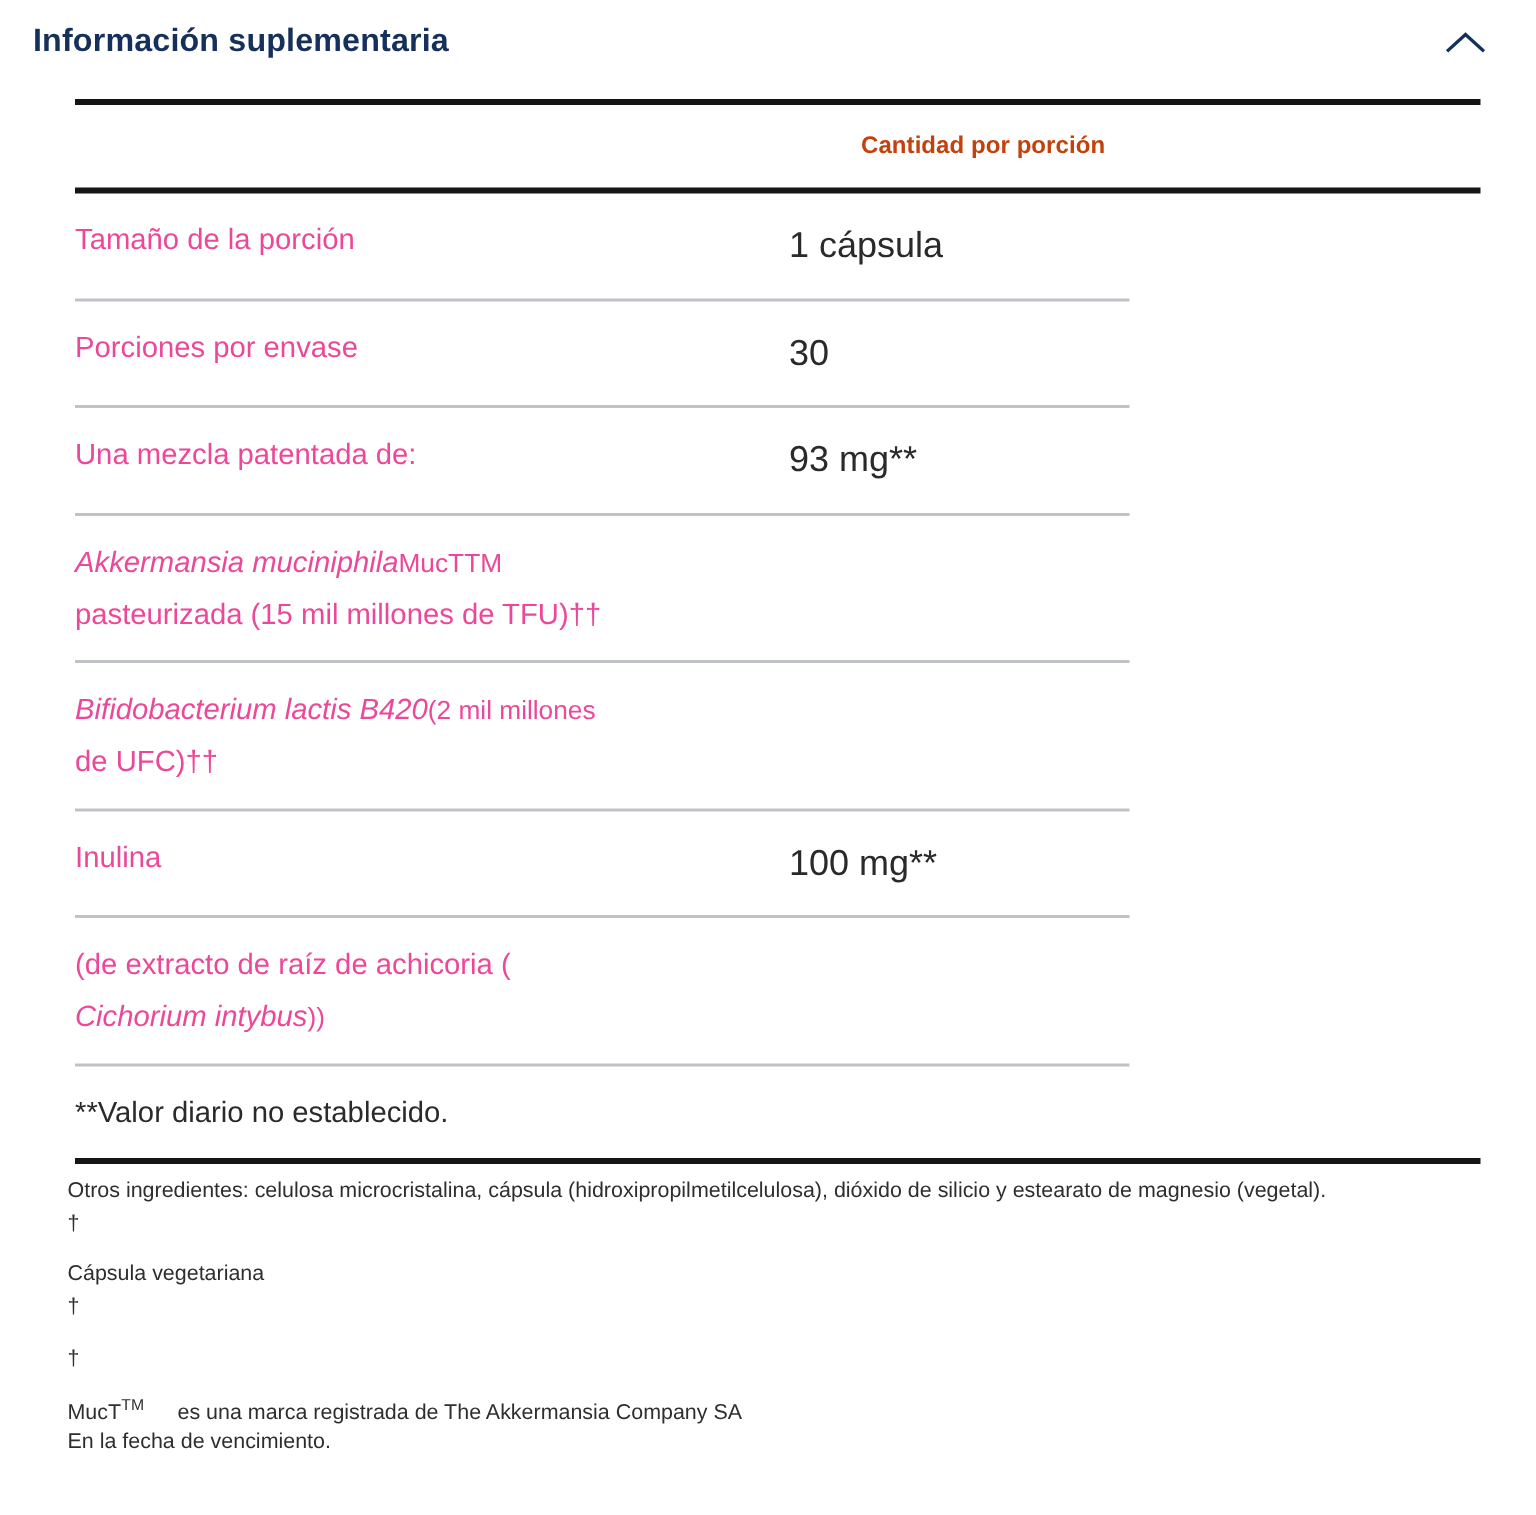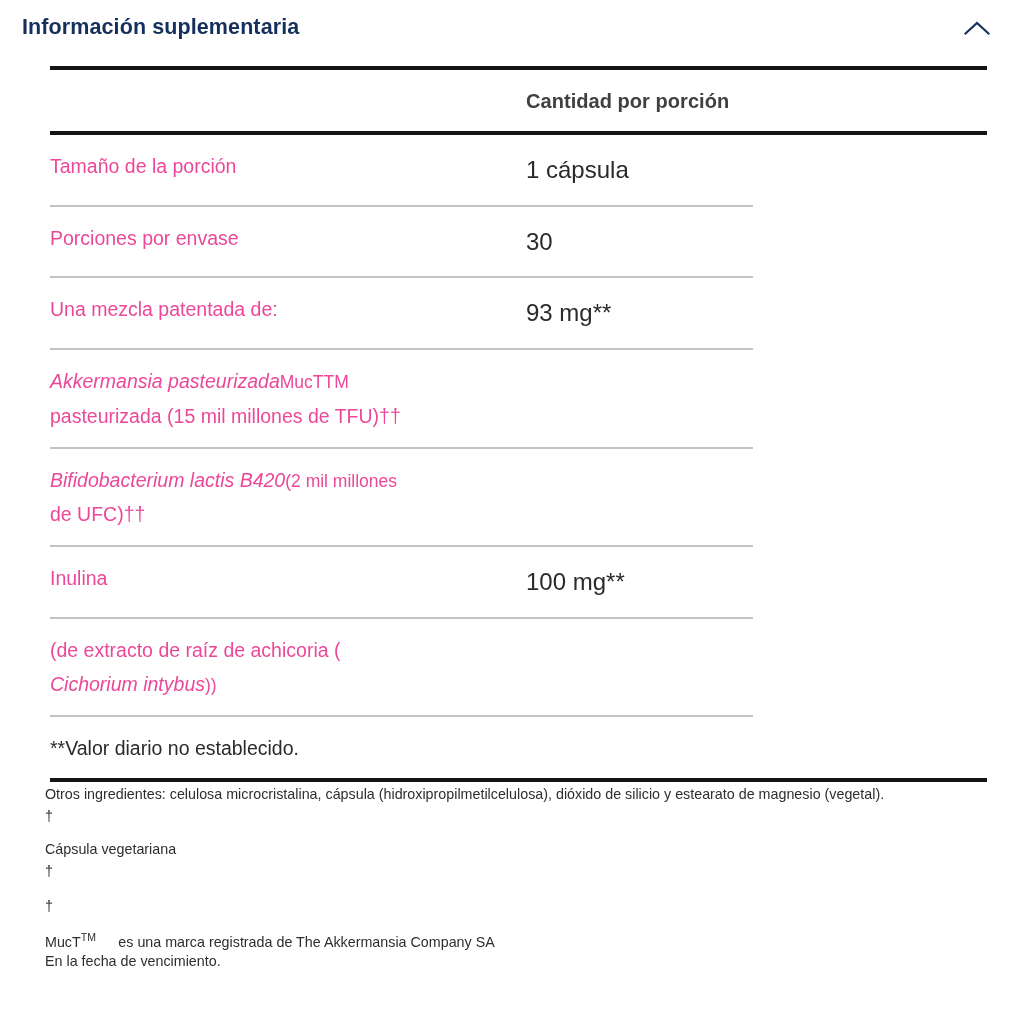--- a/index.html
+++ b/index.html
@@ -81,25 +81,26 @@
 
   .head-row {
     display: flex;
     padding: 16px 0 14px 0;
   }
   .head-label {
     width: 476px;
     flex: 0 0 476px;
   }
   .head-amount {
-    font-size: 20px;
+    font-size: 16px;
     font-weight: 700;
-    color: #404040;
+    color: #c2410c;
     line-height: 1.55;
     letter-spacing: 0.05px;
+    margin-left: 48px;
   }
 
   .row {
     display: flex;
     align-items: flex-start;
     min-height: 48px;
     padding: 14px 0 13px 0;
   }
   .row .cell-name {
     width: 476px;
@@ -201,21 +202,21 @@
     <div class="rule-thin"></div>
 
     <div class="row">
       <div class="cell-name">Una mezcla patentada de:</div>
       <div class="cell-value">93 mg**</div>
     </div>
     <div class="rule-thin"></div>
 
     <div class="row tall">
       <div class="cell-name">
-        <span class="sci">Akkermansia pasteurizada</span><span class="sci-suffix">MucTTM</span><br>
+        <span class="sci">Akkermansia muciniphila</span><span class="sci-suffix">MucTTM</span><br>
         <span>pasteurizada (15 mil millones de TFU)††</span>
       </div>
       <div class="cell-value"></div>
     </div>
     <div class="rule-thin"></div>
 
     <div class="row tall">
       <div class="cell-name">
         <span class="sci">Bifidobacterium lactis B420</span><span class="sci-suffix">(2 mil millones</span><br>
         <span>de UFC)††</span>

